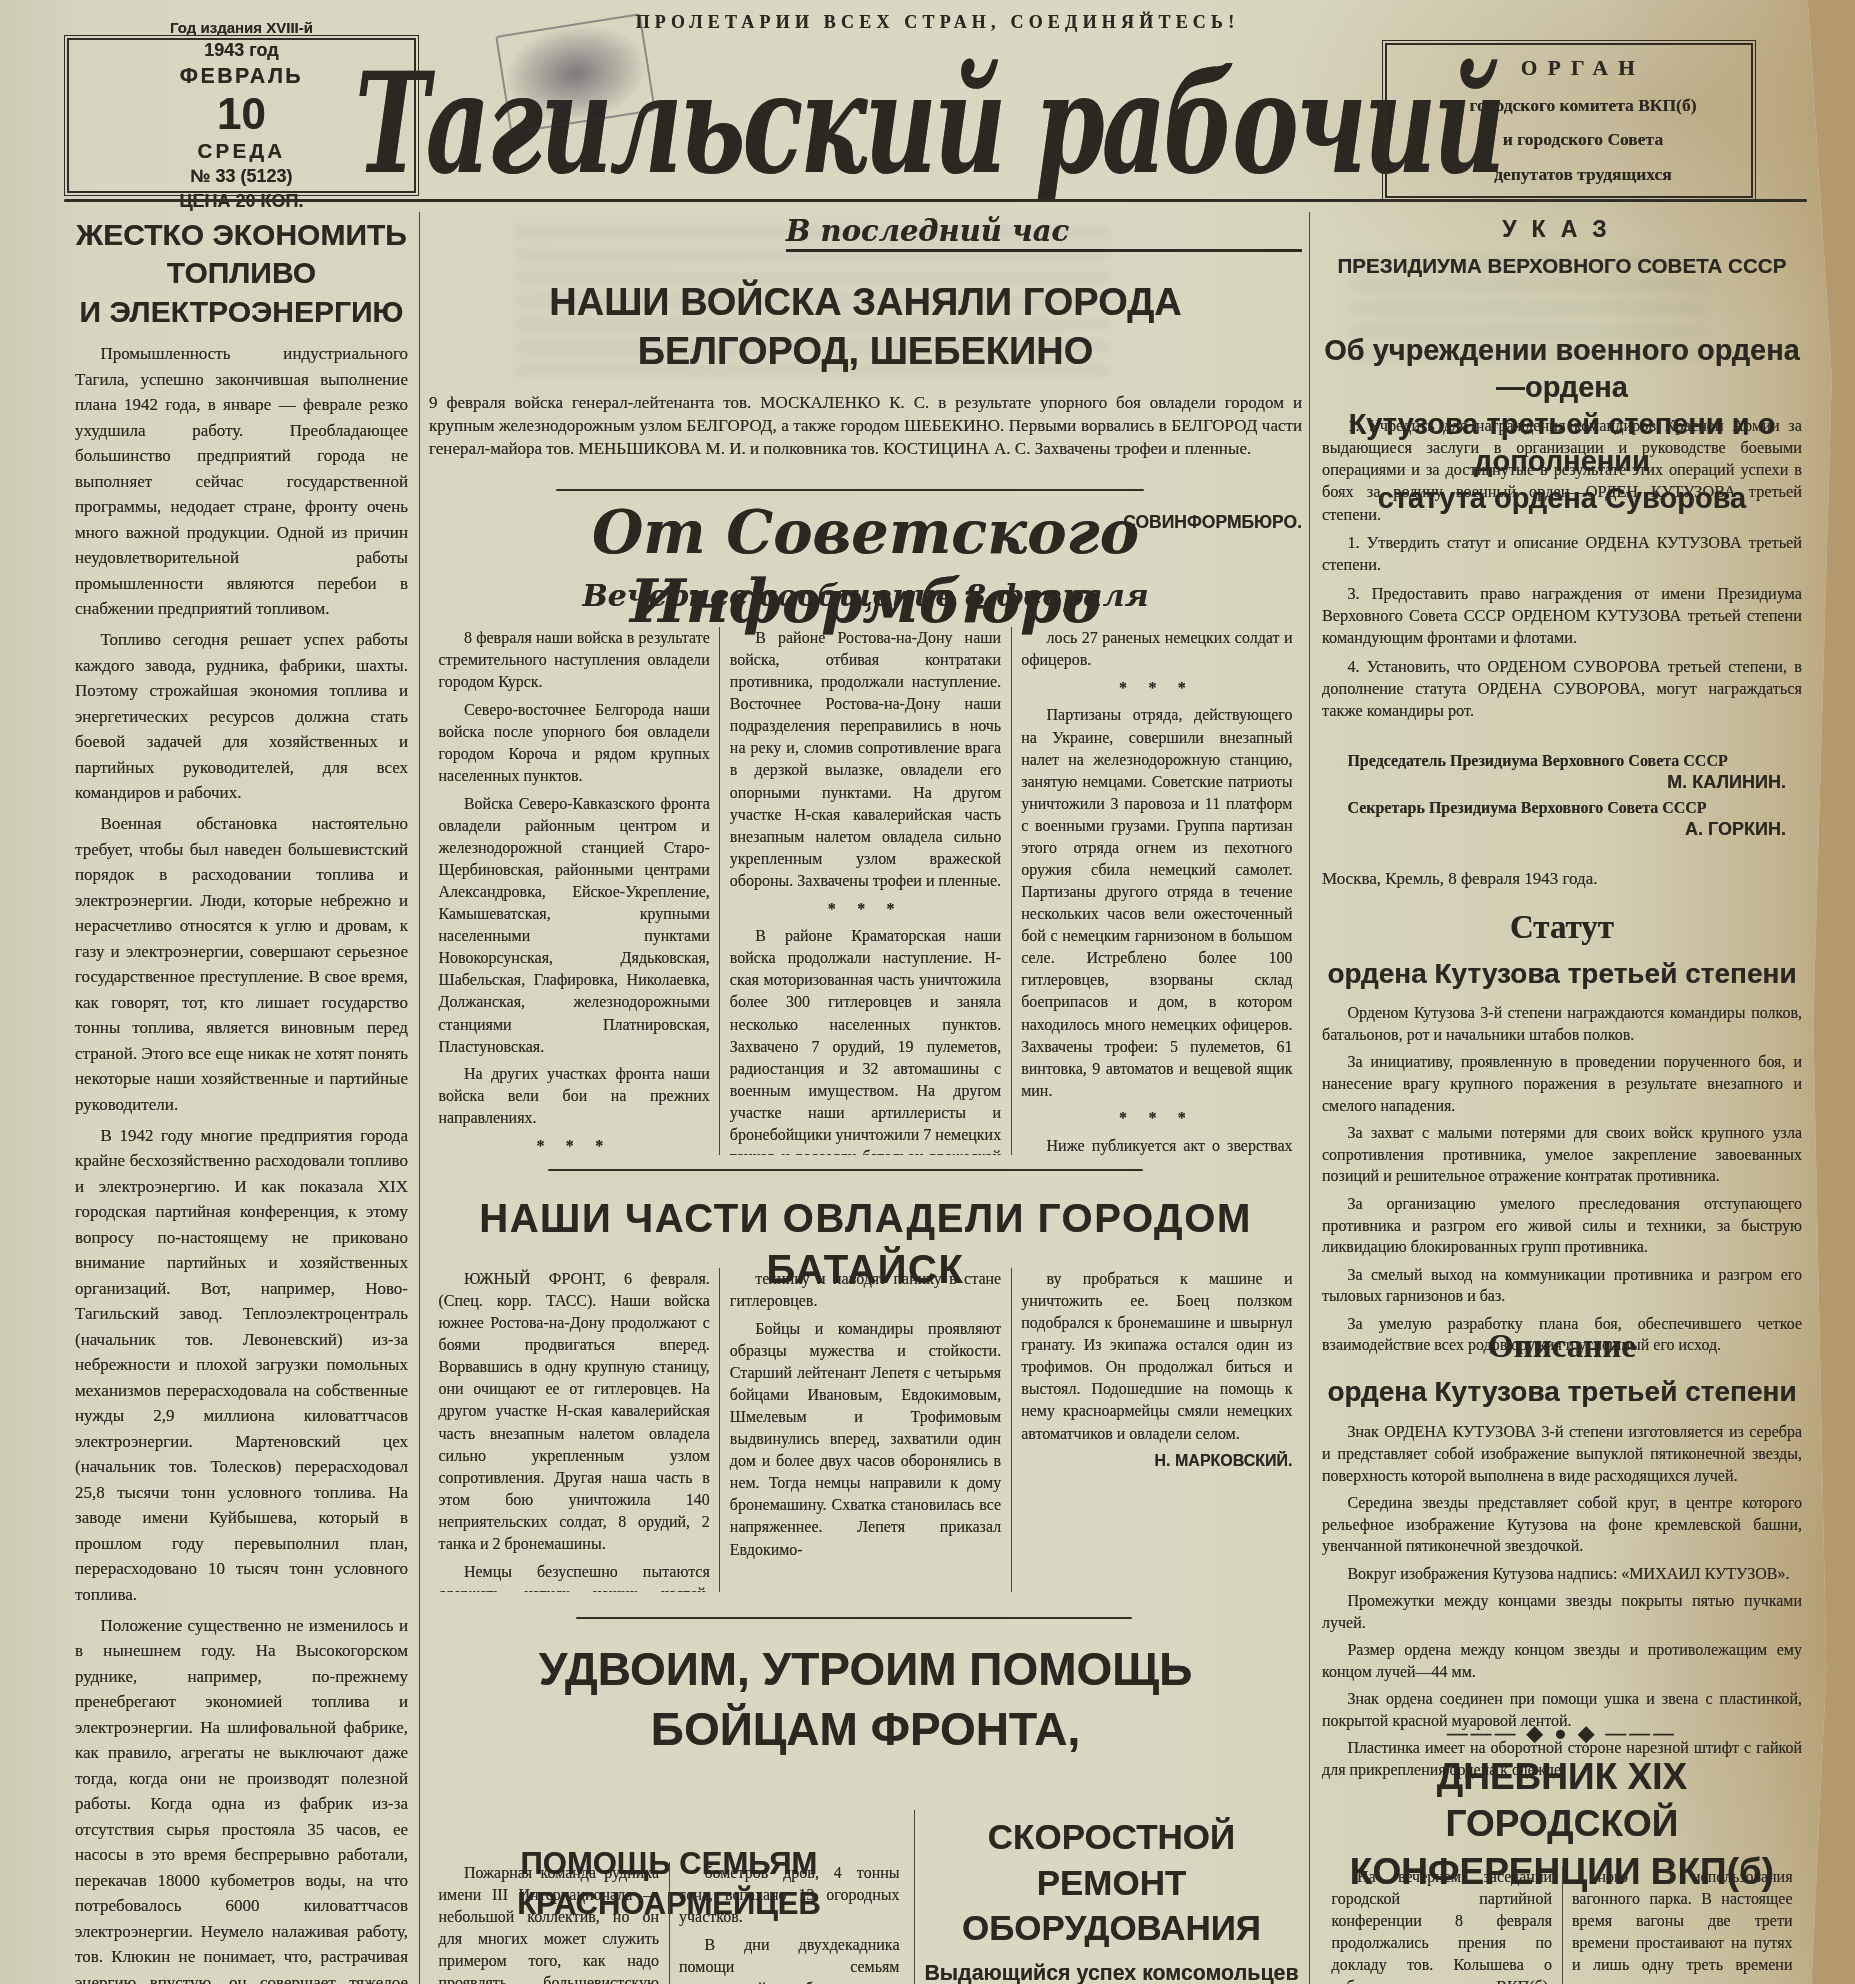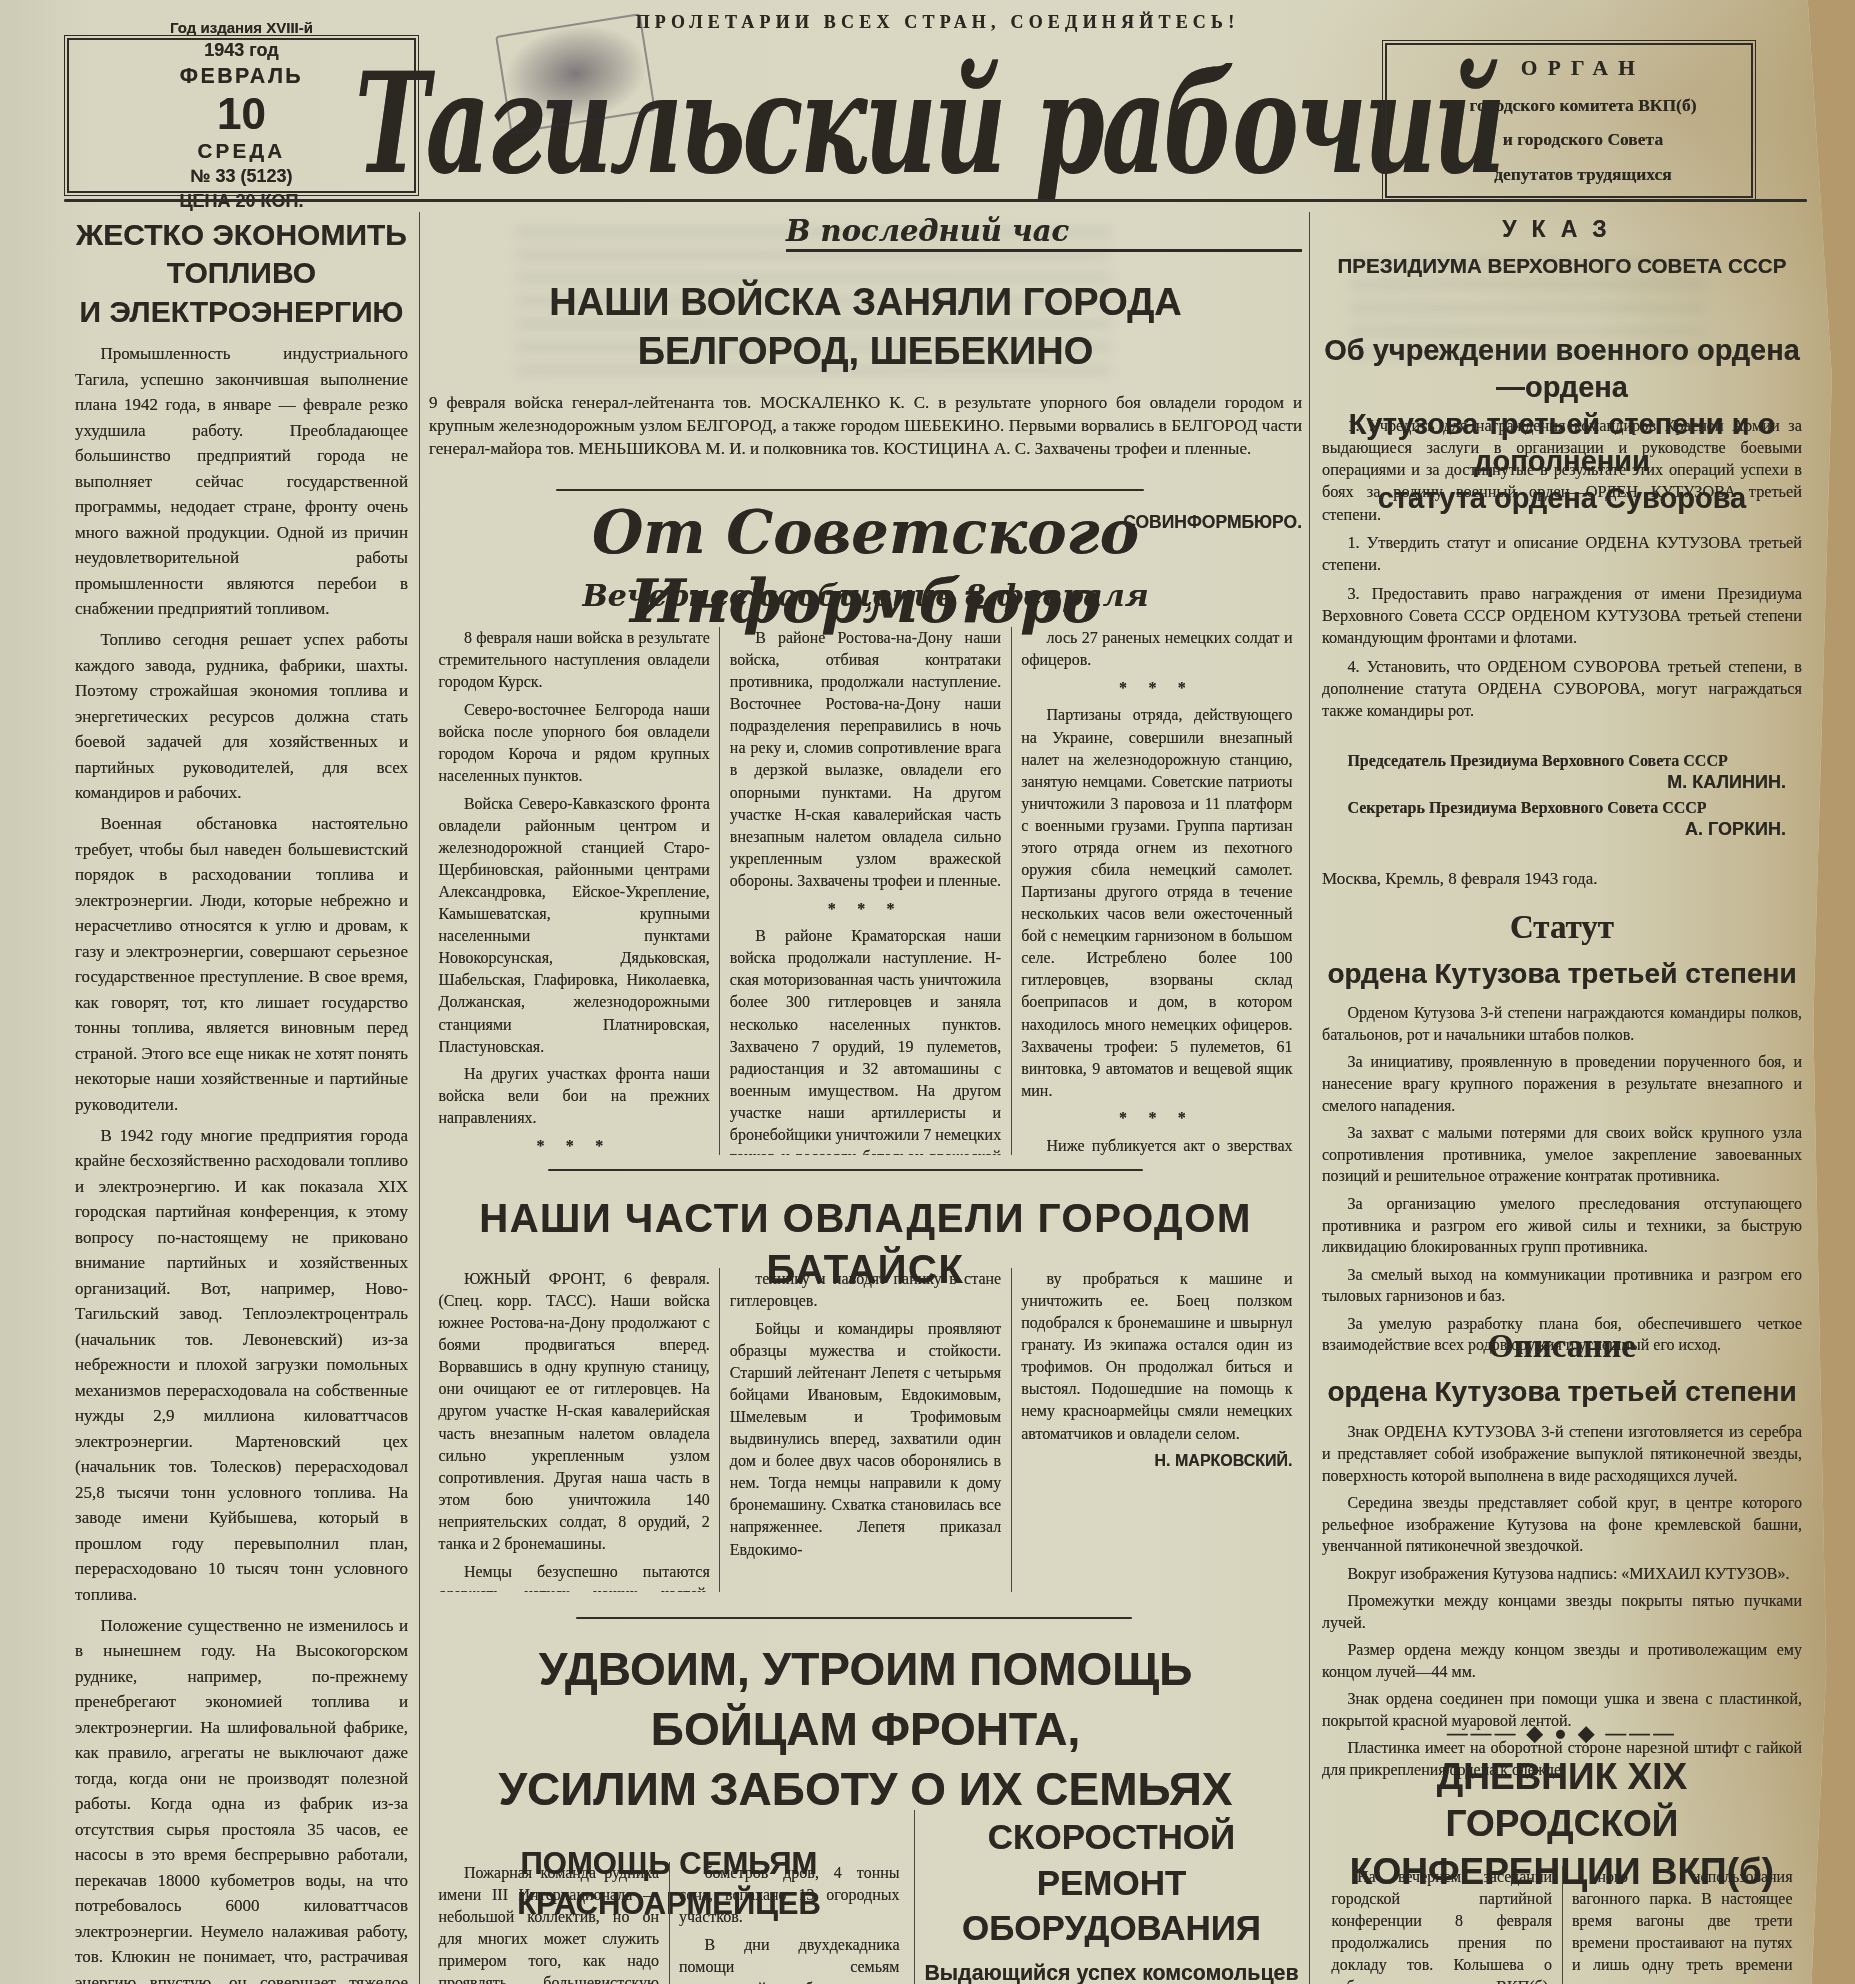--- a/index.html
+++ b/index.html
@@ -190,21 +190,20 @@
         </div>
       <div class="col">
           <p>ву пробраться к машине и уничтожить ее. Боец ползком подобрался к бронемашине и швырнул гранату. Из экипажа остался один из трофимов. Он продолжал биться и выстоял. Подошедшие на помощь к нему красноармейцы смяли немецких автоматчиков и овладели селом.</p>
           <p class="byline">Н. МАРКОВСКИЙ.</p>
         </div>
     </div>
 
     <div class="hrule thin" style="left:576px;top:1617px;width:556px;"></div>
     <div class="abs headline ctr ink" id="udvoim-title">
       <span class="hl-line">УДВОИМ, УТРОИМ ПОМОЩЬ БОЙЦАМ ФРОНТА,</span>
-      <span class="hl-line">УСИЛИМ ЗАБОТУ О ИХ СЕМЬЯХ</span>
     </div>
 
     <div class="abs headline ctr ink" id="pomosch-title">ПОМОЩЬ СЕМЬЯМ КРАСНОАРМЕЙЦЕВ</div>
     <div class="cols ink" style="left:429px;top:1862px;width:480px;height:262px;">
       <div class="col">
           <p>Пожарная команда рудника имени III Интернационала — небольшой коллектив, но он для многих может служить примером того, как надо проявлять большевистскую заботу о семьях бойцов Красной Армии.</p>
         </div>
       <div class="col">
           <p>бометров дров, 4 тонны сена, вспахано 13 огородных участков.</p>
           <p>В дни двухдекадника помощи семьям красноармейцев общественным и хозяйственным организациям и руководителям необходимо усилить внимание к бытовым нуждам семей военнослужащих, сделать все, чтобы наши братья фронтовики были спокойны за свои семьи.</p>

